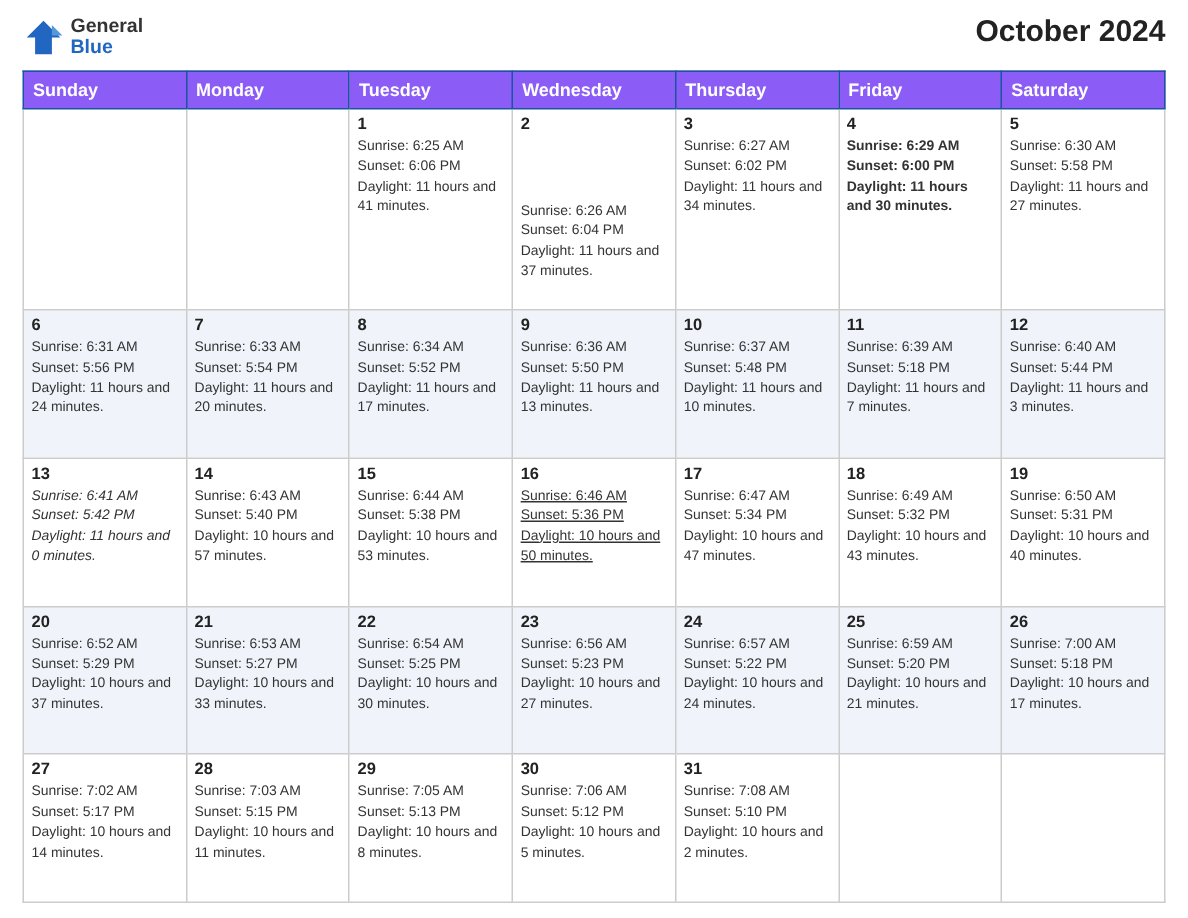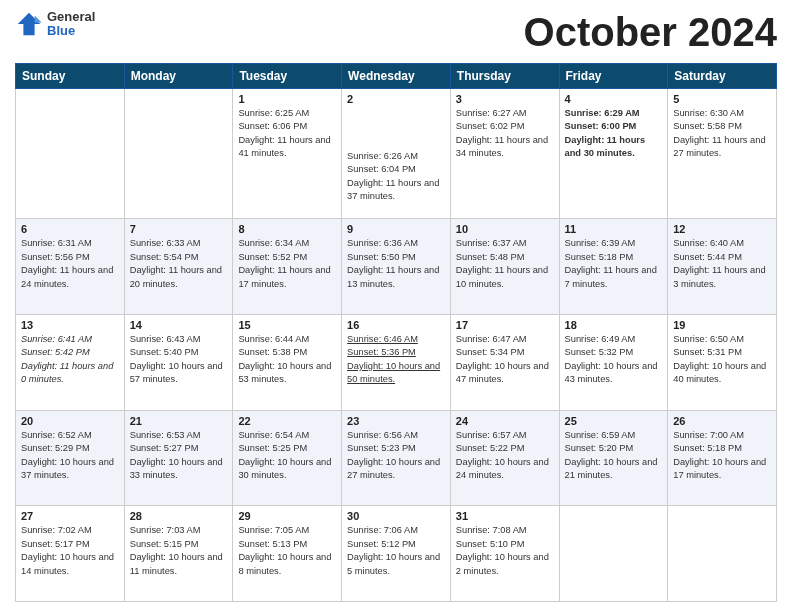--- a/index.html
+++ b/index.html
@@ -18,56 +18,56 @@
       flex-direction: column;
     }
     .header {
       display: flex;
       justify-content: space-between;
       align-items: flex-start;
       margin-bottom: 8px;
     }
     .logo {
       display: flex;
-      align-items: flex-start;
+      align-items: flex-end;
       gap: 4px;
     }
     .logo-text {
       display: flex;
       flex-direction: column;
       font-size: 13px;
       font-weight: bold;
       line-height: 1.1;
     }
     .logo-general { color: #333; }
     .logo-blue { color: #2166c0; }
     .logo-icon {
       width: 28px;
       height: 28px;
     }
     .title-block {
       text-align: right;
     }
     .title-month {
-      font-size: 40px;
+      font-size: 20px;
       font-weight: bold;
       color: #222;
     }
     .title-location {
       font-size: 14px;
       color: #444;
     }
     .calendar {
       flex: 1;
       border-collapse: collapse;
       width: 100%;
       table-layout: fixed;
     }
     .calendar thead tr th {
-      background: #0c4a6e;
+      background: #8b5cf6;
       color: #fff;
       text-align: left;
       padding: 5px 6px;
       font-size: 12px;
       font-weight: bold;
       border: 1px solid #1a55a0;
     }
     .calendar tbody tr td {
       border: 1px solid #ccc;
       vertical-align: top;

